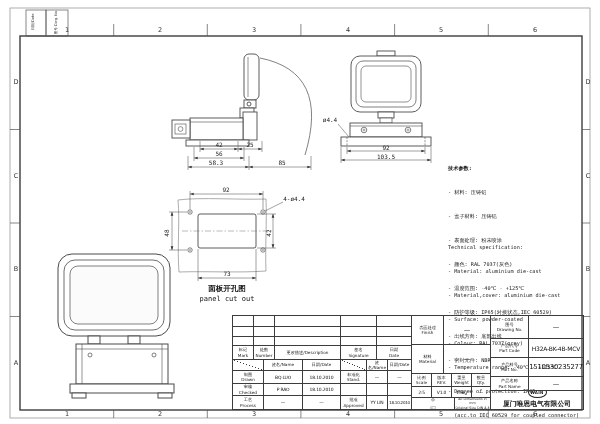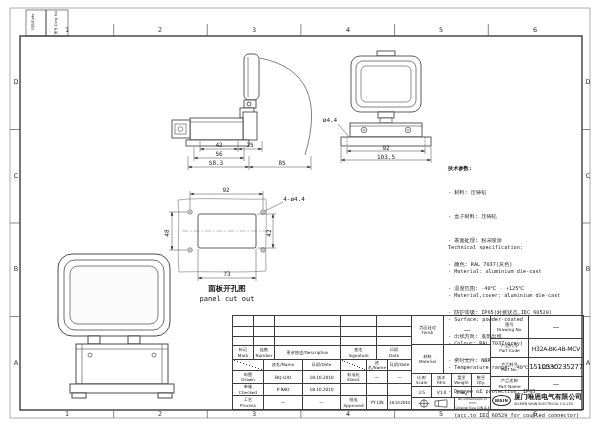--- a/index.html
+++ b/index.html
@@ -10,21 +10,21 @@
   .zone{position:absolute;width:20px;text-align:center;font-size:6.5px;color:#333;}
   .zoneL{position:absolute;width:10px;text-align:center;font-size:6.5px;color:#333;}
   .corner-rot{position:absolute;font-size:3.6px;color:#333;transform:rotate(-90deg);transform-origin:center;white-space:nowrap;}
   .spec{position:absolute;font-size:5.2px;line-height:8px;white-space:pre;color:#1a1a1a;
         font-family:"DejaVu Sans Mono","DejaVu Sans",monospace;}
   .spec .t{font-weight:bold;}
   
   .tb{position:absolute;left:232px;top:315px;width:350px;height:93px;border:1px solid #3c3c3c;box-sizing:content-box;}
   .cell{position:absolute;border-right:1px solid #3c3c3c;border-bottom:1px solid #3c3c3c;box-sizing:border-box;
         display:flex;align-items:center;justify-content:center;text-align:center;overflow:hidden;}
-  .cell.nr{border-right:none;} .cell.nb{border-bottom:none;}
+  .cell.nr{border-right:none;} .cell.nb{border-bottom:none;flex-direction:column;}
   .lbl{font-size:4.2px;line-height:1.2;white-space:pre-line;color:#222;}
   .val{font-size:4.5px;color:#111;letter-spacing:-0.2px;}
   .big{font-size:6.5px;letter-spacing:0;}
   .hline{position:absolute;height:1px;background:#3c3c3c;}
   .diag{background-image:linear-gradient(to top right,transparent 49%,#3c3c3c 49%,#3c3c3c 51%,transparent 51%);}
   .note{font-size:3.3px;line-height:1.25;color:#222;}
   .oval{border:1px solid #222;border-radius:50%;width:17px;height:9px;display:flex;align-items:center;justify-content:center;
         font-size:4px;font-weight:bold;letter-spacing:.3px;flex:none;}
   .co-cn{font-size:6.8px;font-weight:bold;line-height:1.05;}
   .co-en{font-size:3.4px;line-height:1.2;}

